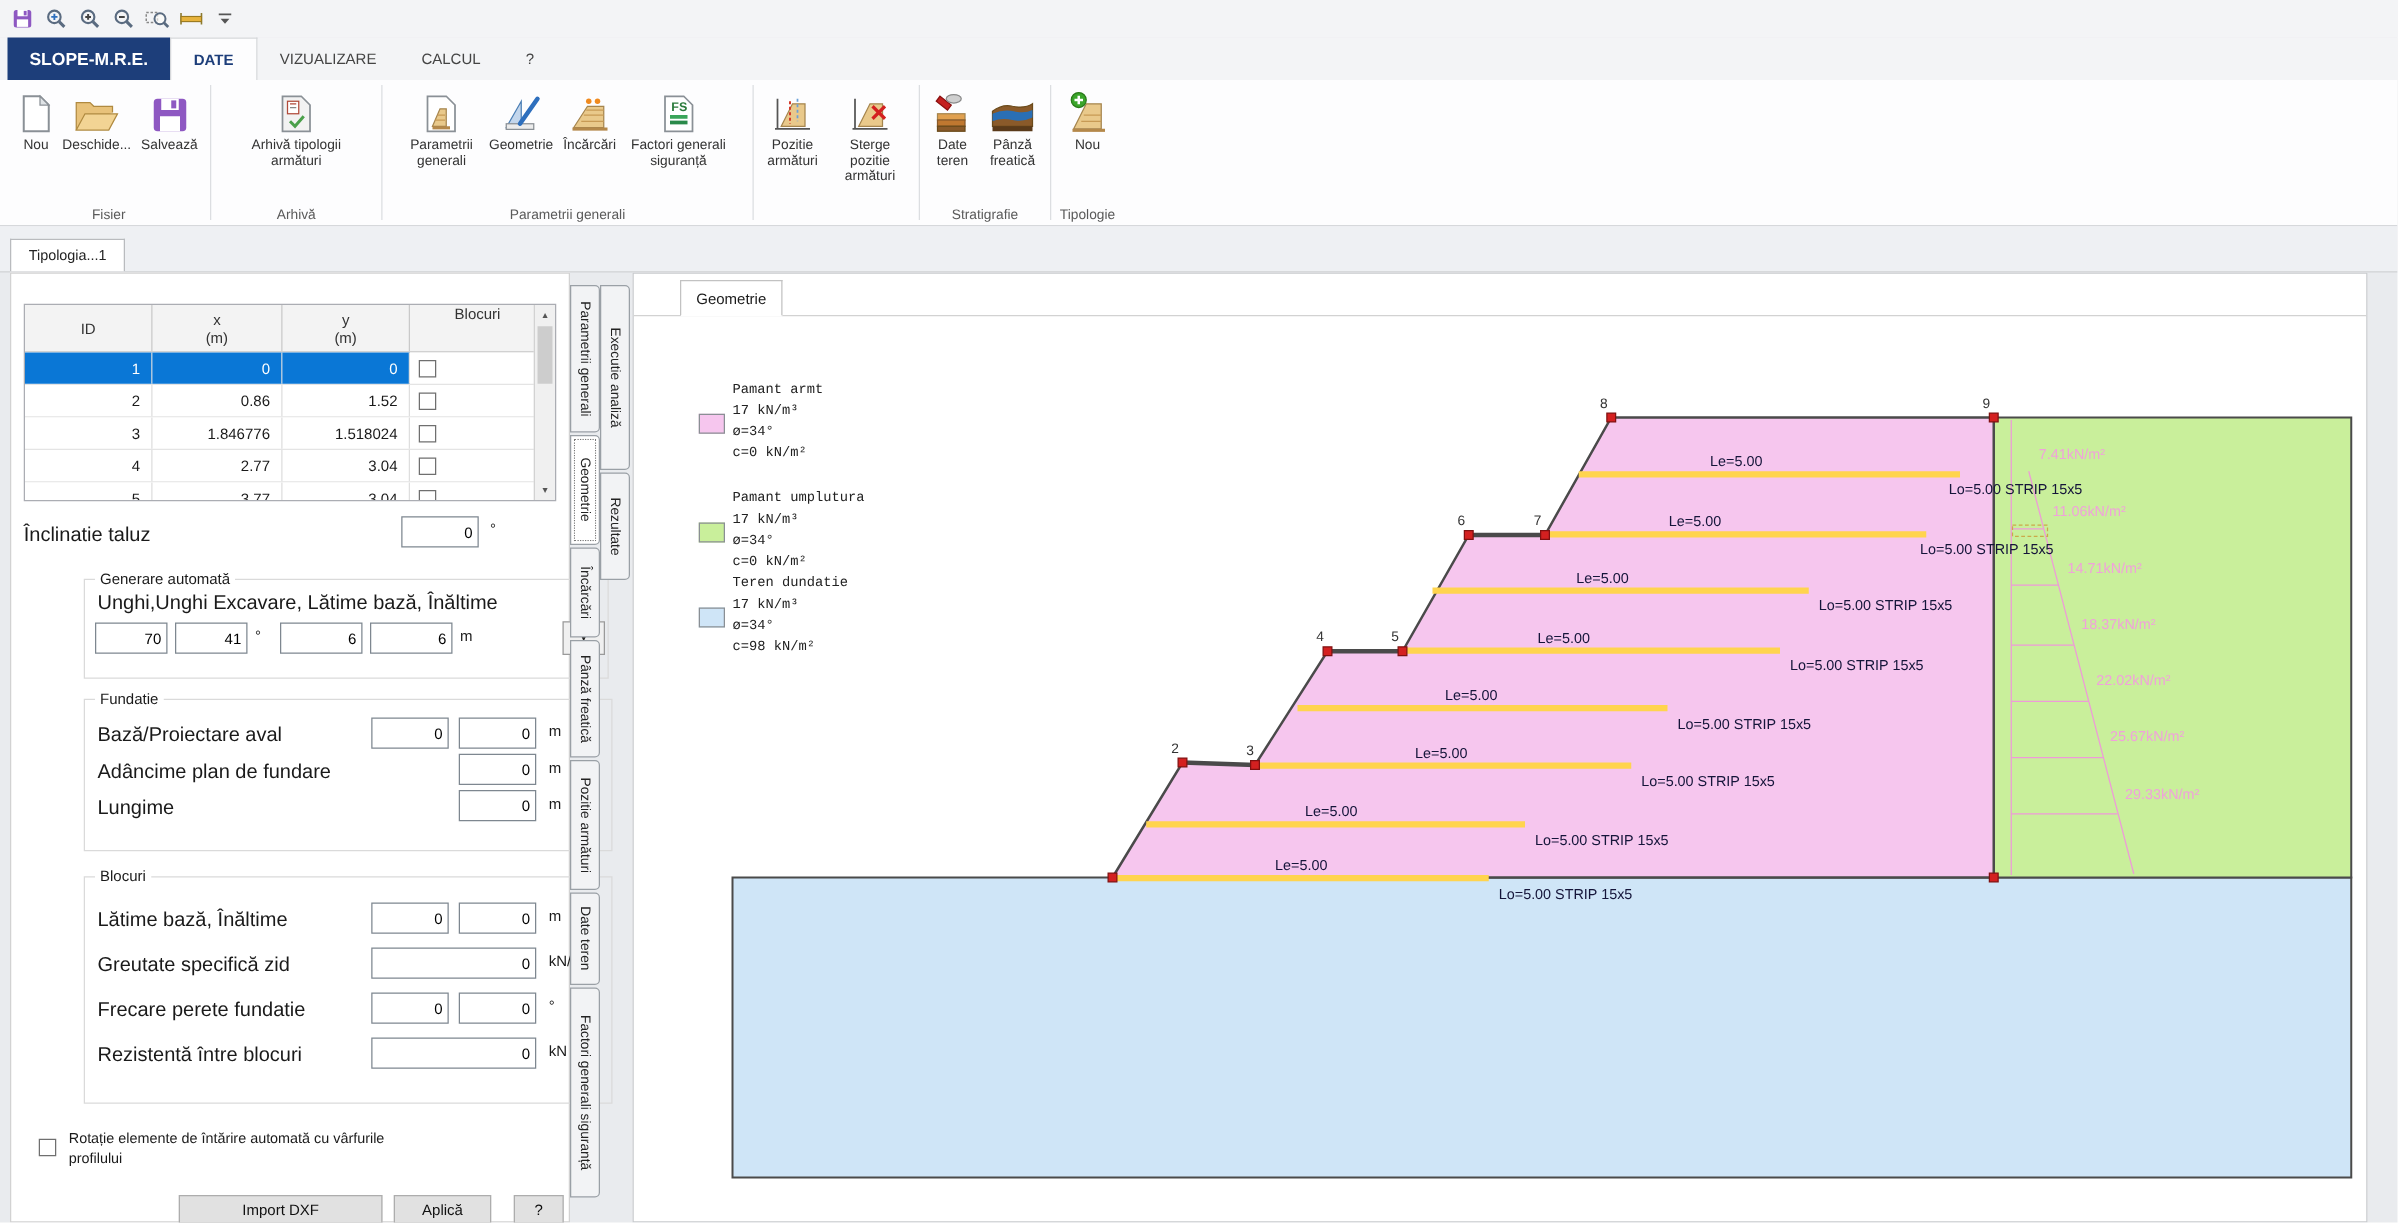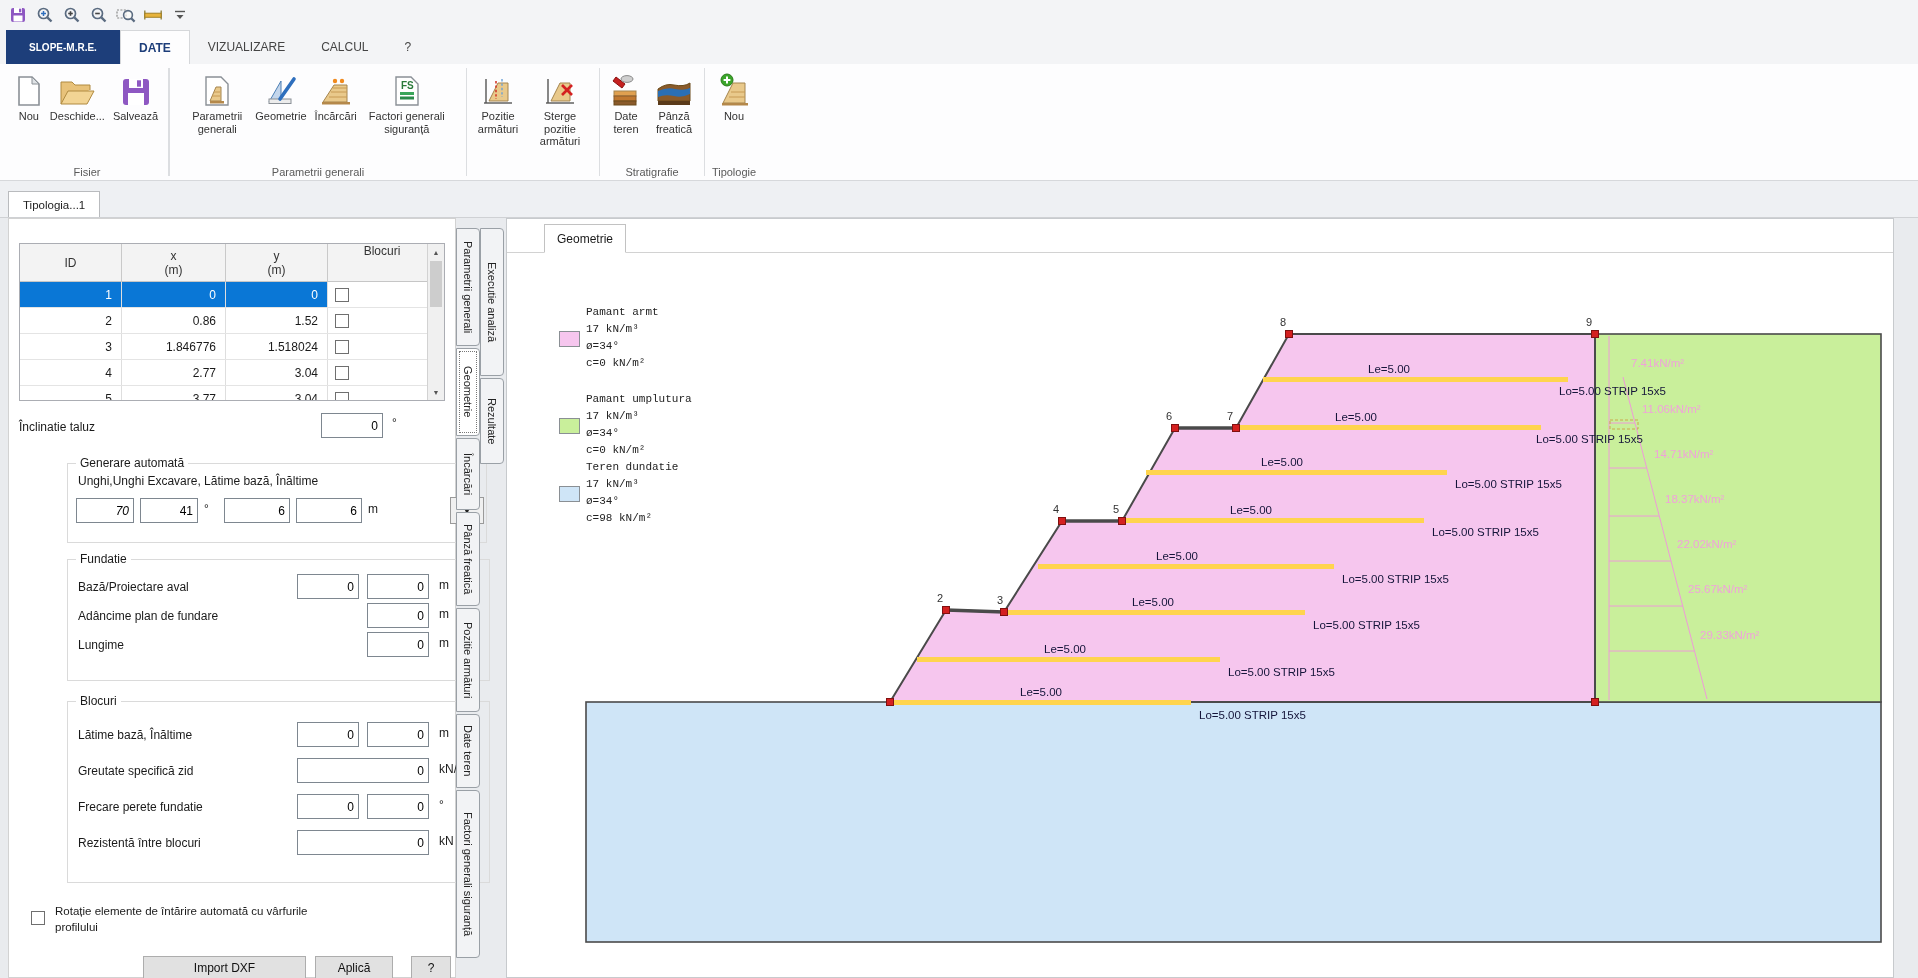--- a/index.html
+++ b/index.html
@@ -3,21 +3,21 @@
 <meta charset="utf-8">
 <style>
   * { box-sizing: border-box; margin:0; padding:0; }
   html,body { width:1918px; height:978px; }
   body { position:relative; font-family:"Liberation Sans",sans-serif; background:#e9ebee; overflow:hidden; color:#1a1a1a; }
 
   
   #qat { left:0; top:0; width:100%; height:30px; background:#f3f4f6; display:flex; align-items:center; padding-left:8px; gap:7px; position:absolute; }
   .qico { width:20px; height:20px; display:flex; align-items:center; justify-content:center; }
   #tabrow { left:0; top:30px; width:100%; height:34px; background:#f3f4f6; display:flex; align-items:flex-end; position:absolute; }
-  .apptab { width:114px; height:34px; background:#1d3e7a; color:#fff; font-size:10px; font-weight:bold; display:flex; align-items:center; justify-content:center; margin-left:6px; }
+  .apptab { width:130px; height:34px; background:#1d3e7a; color:#fff; font-size:14px; font-weight:bold; display:flex; align-items:center; justify-content:center; margin-left:6px; }
   .rtab { height:34px; padding:0 18px; display:flex; align-items:center; font-size:12px; color:#444; }
   .rtab.active { background:#fdfdfe; color:#1d3e7a; font-weight:bold; border:1px solid #d5d7da; border-bottom:none; }
   #ribbon { left:0; top:64px; width:100%; height:117px; background:#fdfdfe; border-bottom:1px solid #d6d8db; display:flex; position:absolute; padding-left:6px; }
   .rgroup { position:relative; display:flex; align-items:flex-start; justify-content:center; padding:5px 4px 18px 4px; }
   .rgroup .glabel { position:absolute; bottom:2px; left:0; width:100%; text-align:center; font-size:11px; color:#5a5a5a; }
   .gsep { width:1px; background:#dcdee1; margin:4px 0; }
   .rbtn { display:flex; flex-direction:column; align-items:center; padding:2px 4px; font-size:11px; color:#333; text-align:center; line-height:1.15; border-radius:3px; }
   .rbtn .ric { height:36px; display:flex; align-items:flex-end; justify-content:center; margin-bottom:3px; }
 
   #docbar { left:0; top:181px; width:100%; height:37px; background:#eef0f3; border-bottom:1px solid #cfd1d4; position:absolute; }
@@ -30,21 +30,21 @@
   .th { border-right:1px solid #c9c9c9; display:flex; flex-direction:column; align-items:center; justify-content:center; font-size:12px; color:#333; }
   .tr { display:flex; height:26px; border-bottom:1px solid #e4e4e4; background:#fff; }
   .td { border-right:1px solid #dedede; display:flex; align-items:center; justify-content:flex-end; padding-right:9px; }
   .c1{width:102px} .c2{width:104px} .c3{width:102px} .c4{width:101px; justify-content:flex-start; padding-left:7px;}
   .tr.sel .td.hl { background:#0a77d6; color:#fff; }
   .cb { width:14px; height:14px; border:1px solid #6f6f6f; background:#fff; display:inline-block; }
   #tscroll { position:absolute; right:0; top:0; bottom:0; width:17px; background:#f0f0f0; border-left:1px solid #d2d2d2; }
   #tscroll .sarr { height:16px; display:flex; align-items:center; justify-content:center; font-size:7px; color:#555; }
   #tscroll .sdown { position:absolute; bottom:0; width:100%; }
   #tscroll .sthumb { position:absolute; top:17px; left:2px; width:12px; height:46px; background:#cdcdcd; }
-  .flabel { position:absolute; font-size:12px; color:#1a1a1a; white-space:nowrap; }
+  .flabel { position:absolute; font-size:16px; color:#1a1a1a; white-space:nowrap; }
   .tin { position:absolute; height:25px; border:1px solid #7e8790; background:#fff; font-size:12px; text-align:right; padding-right:4px; font-family:"Liberation Sans",sans-serif; }
   .unit { position:absolute; font-size:12px; color:#1a1a1a; }
   .gbox { position:absolute; border:1px solid #dadada;margin-left:44px; }
   .gtitle { position:absolute; top:-8px; left:8px; background:#fff; padding:0 4px; font-size:12px; color:#1a1a1a; white-space:nowrap; }
   .ddbtn { position:absolute; width:34px; height:27px; background:#f0f0f0; border:1px solid #9a9a9a; display:flex; align-items:center; justify-content:center; font-size:10px; color:#222; }
   #chkrow .cb { position:absolute; left:22px; top:692px; }
   .pbtn { position:absolute; height:23px; background:#e1e1e1; border:1px solid #adadad; font-size:12px; display:flex; align-items:center; justify-content:center; color:#111; }
 
   
   .vstrip { position:absolute; top:228px; width:24px; display:flex; flex-direction:column; gap:2px; }
@@ -157,20 +157,35 @@
             <rect x="16" y="3.3" width="4" height="6.4" fill="#8e58c2"></rect>
             <rect x="7" y="16" width="16" height="12" fill="#fff"></rect>
           </svg>
         </span>
       <span>Salvează</span>
     </div>
     <span class="glabel">Fisier</span>
   </div>
   <div class="gsep"></div>
 
+  <div class="rgroup" style="width:136px">
+    <div class="rbtn" style="max-width:120px">
+      <span class="ric">
+          <svg width="30" height="32" viewBox="0 0 30 32">
+            <path d="M4 2 h15 l7 7 v21 h-22 z" fill="#f2f2f2" stroke="#8a9096" stroke-width="1.4"></path>
+            <rect x="8" y="6" width="9" height="10" fill="#fff" stroke="#b04a3a"></rect>
+            <line x1="10" y1="8" x2="15" y2="8" stroke="#b04a3a"></line>
+            <line x1="10" y1="11" x2="15" y2="11" stroke="#888"></line>
+            <path d="M10 22 l4 4 l7-8" fill="none" stroke="#4aa04a" stroke-width="2.4"></path>
+          </svg>
+        </span>
+      <span>Arhivă tipologii armături</span>
+    </div>
+    <span class="glabel">Arhivă</span>
+  </div>
   <div class="gsep"></div>
 
   <div class="rgroup" style="width:296px">
     <div class="rbtn" style="max-width:68px">
       <span class="ric">
           <svg width="30" height="32" viewBox="0 0 30 32">
             <path d="M4 2 h15 l7 7 v21 h-22 z" fill="#fff" stroke="#8a9096" stroke-width="1.4"></path>
             <path d="M8 26 L14 12 h5 v14 z" fill="#e9c98b" stroke="#a5854e"></path>
             <line x1="10" y1="21" x2="18" y2="21" stroke="#c79a55"></line>
             <line x1="12" y1="17" x2="18" y2="17" stroke="#c79a55"></line>
@@ -363,21 +378,21 @@
     </div>
   </div>
 
   <span class="flabel" style="left:10px; top:201px;">Înclinatie taluz</span>
   <input class="tin" style="left: 312px; top: 194px; width: 62px;" value="0">
   <span class="unit" style="left:383px; top:197px;">°</span>
 
   <div class="gbox" style="left:14px; top:244px; width:420px; height:80px;">
     <span class="gtitle">Generare automată</span>
     <span class="flabel" style="left:10px; top:10px;">Unghi,Unghi Excavare, Lătime bază, Înăltime</span>
-    <input class="tin" style="left: 8px; top: 34px; width: 58px; font-style: italic;" value="70">
+    <input class="tin" style="left: 8px; top: 34px; width: 58px;" value="70">
     <input class="tin" style="left: 72px; top: 34px; width: 58px;" value="41">
     <span class="unit" style="left:136px; top:38px;">°</span>
     <input class="tin" style="left: 156px; top: 34px; width: 66px;" value="6">
     <input class="tin" style="left: 228px; top: 34px; width: 66px;" value="6">
     <span class="unit" style="left:300px; top:38px;">m</span>
     <div class="ddbtn" style="left:382px; top:33px;">
         <span>▼</span>
       </div>
   </div>
 

